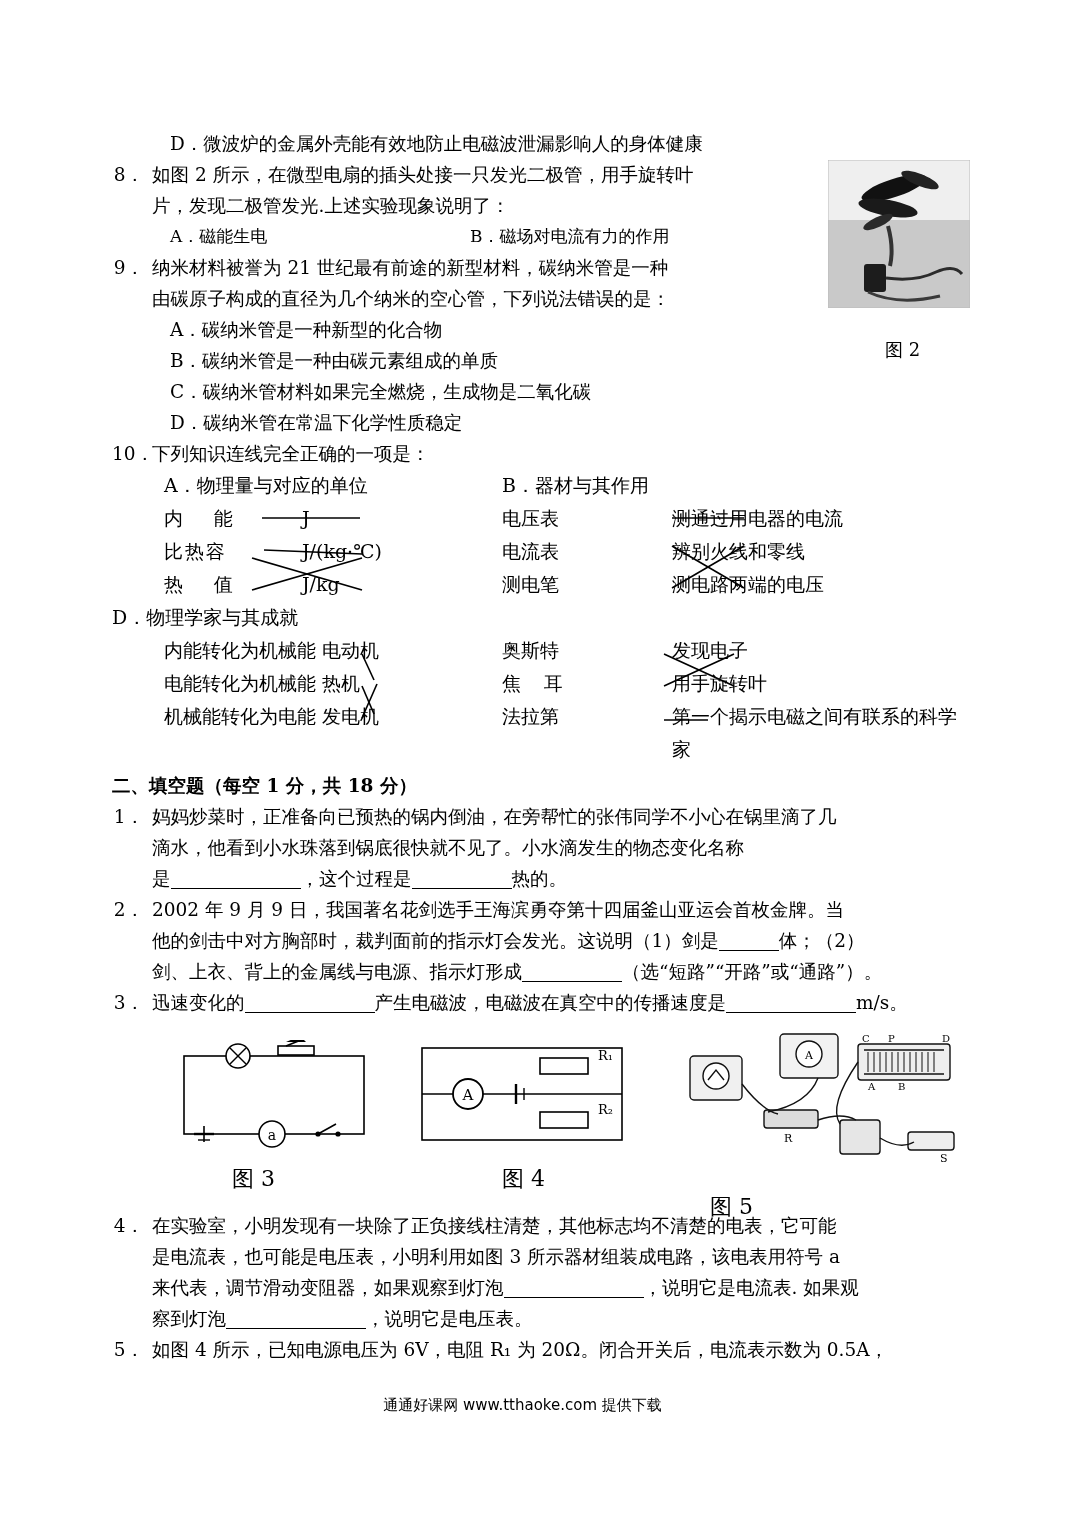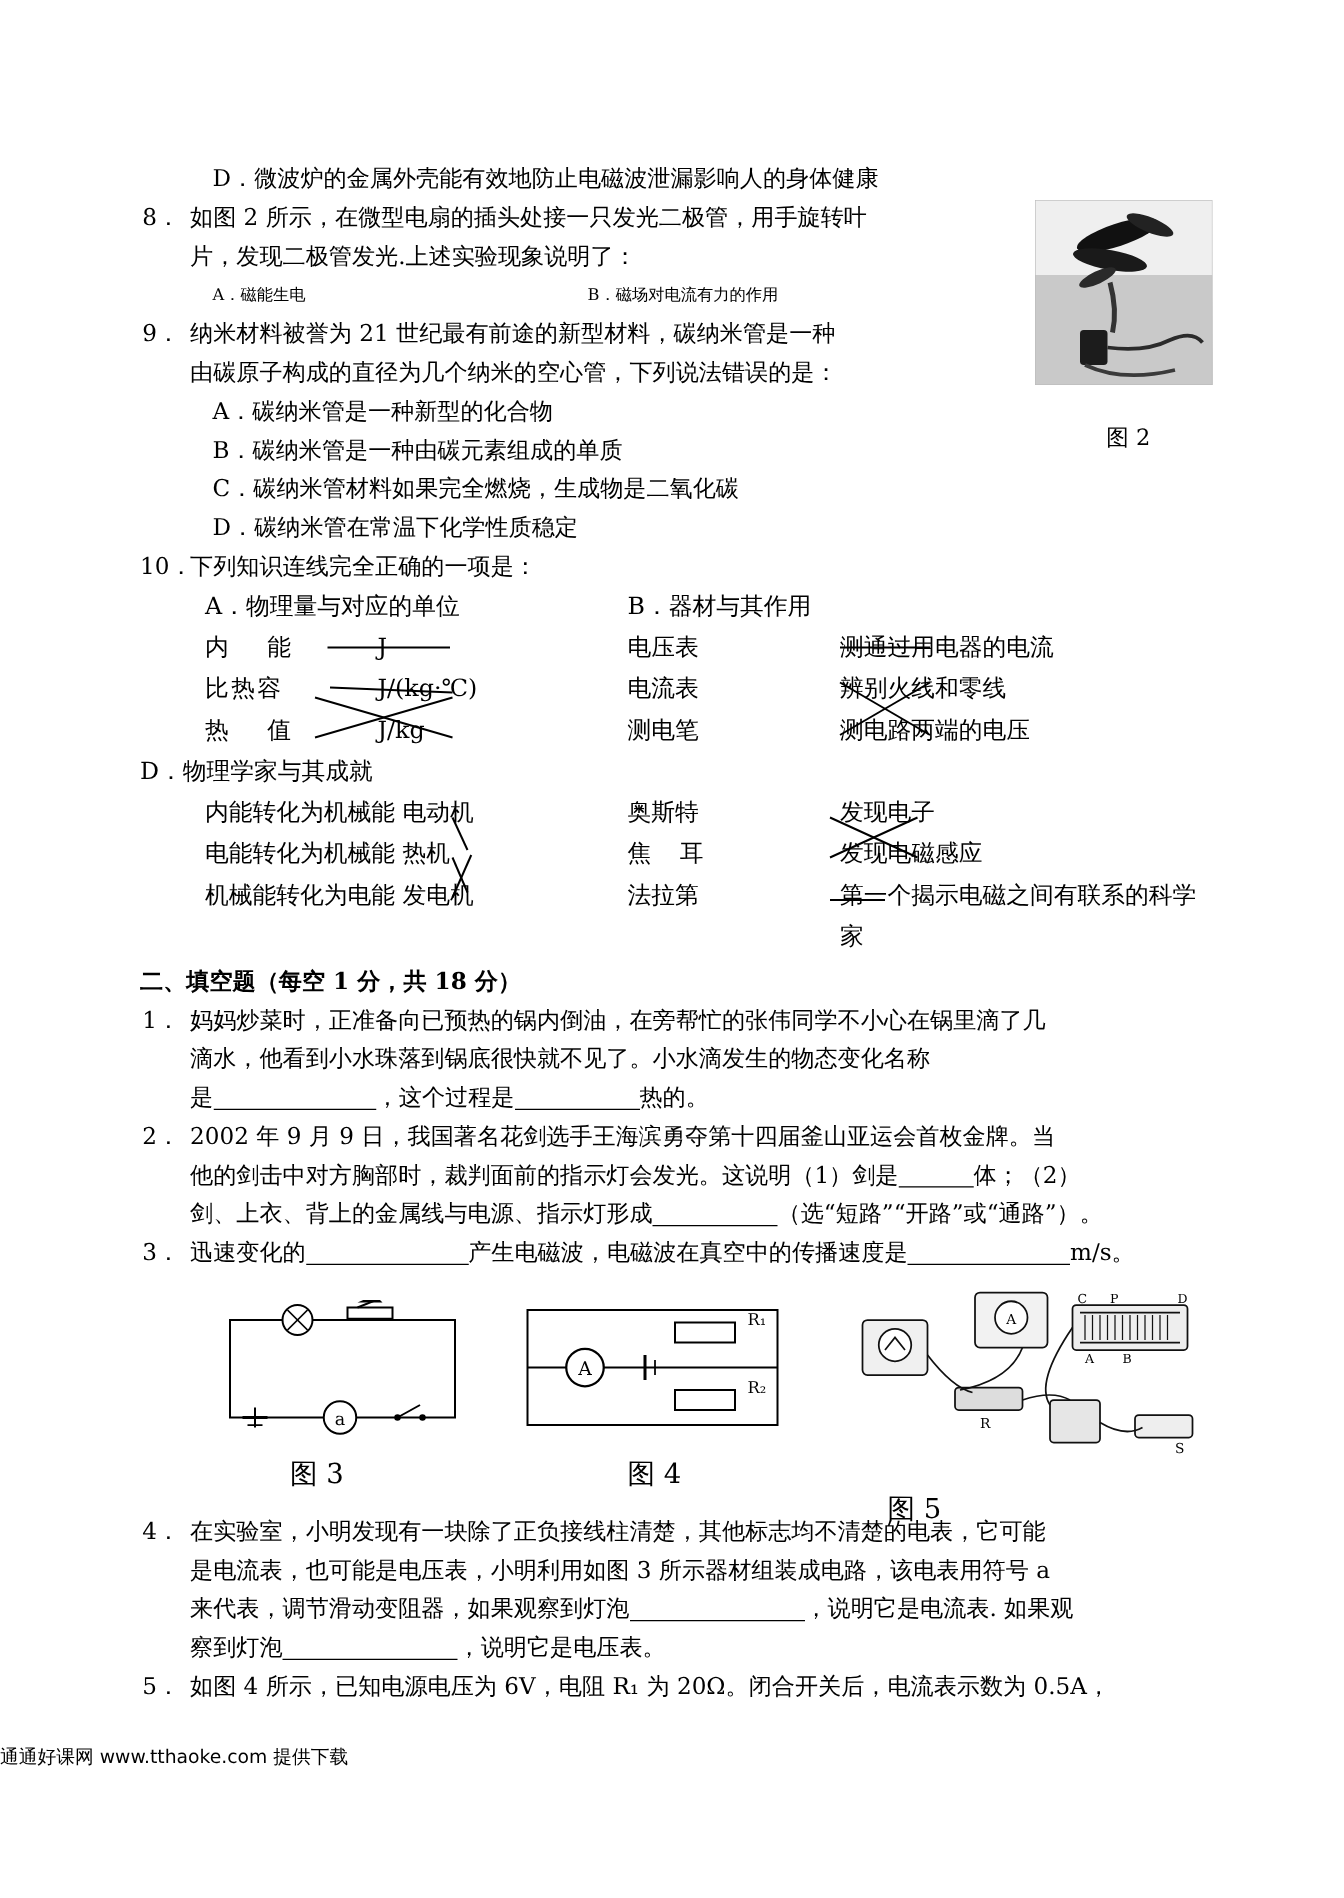--- a/index.html
+++ b/index.html
@@ -41,21 +41,21 @@
   .num-label {
     width: 40px;
     flex: 0 0 40px;
     text-align: right;
     padding-right: 8px;
     box-sizing: border-box;
   }
   .num-body { flex: 1; }
   .opt-row {
     display: flex;
-    font-size: 13px;
+    font-size: 17px;
     line-height: 31px;
     padding-left: 58px;
   }
   .opt-a { width: 300px; flex: 0 0 300px; }
   .opt-b { flex: 1; }
   .bold { font-weight: bold; }
   .blank {
     display: inline-block;
     border-bottom: 1px solid #000;
     height: 19px;
@@ -111,20 +111,21 @@
   }
   .figcap {
     position: absolute;
     font-size: 22px;
   }
   .footer {
     position: absolute;
     left: 0;
     top: 1396px;
     width: 1045px;
+    text-align: center;
     font-size: 15px;
     font-family: "DejaVu Sans", "Liberation Sans", sans-serif;
   }
   svg { display: block; }
 </style>
 </head>
 <body>
 
 <div class="page">
 
@@ -237,21 +238,21 @@
       <div class="match-row">
         <div class="mcol-l" style="width:210px;flex:0 0 210px">内能转化为机械能</div>
         <div class="mcol-r" style="width:180px;flex:0 0 180px">电动机</div>
         <div class="mcol-l2">奥斯特</div>
         <div class="mcol-r2">发现电子</div>
       </div>
       <div class="match-row">
         <div class="mcol-l" style="width:210px;flex:0 0 210px">电能转化为机械能</div>
         <div class="mcol-r" style="width:180px;flex:0 0 180px">热机</div>
         <div class="mcol-l2 sp">焦　耳</div>
-        <div class="mcol-r2">发现电磁感应</div>
+        <div class="mcol-r2">用手旋转叶</div>
       </div>
       <div class="match-row">
         <div class="mcol-l" style="width:210px;flex:0 0 210px">机械能转化为电能</div>
         <div class="mcol-r" style="width:180px;flex:0 0 180px">发电机</div>
         <div class="mcol-l2">法拉第</div>
         <div class="mcol-r2">第一个揭示电磁之间有联系的科学家</div>
       </div>
     </div>
 
     <div class="line bold" style="padding-left:0;margin-top:4px">二、填空题（每空 1 分，共 18 分）</div>

